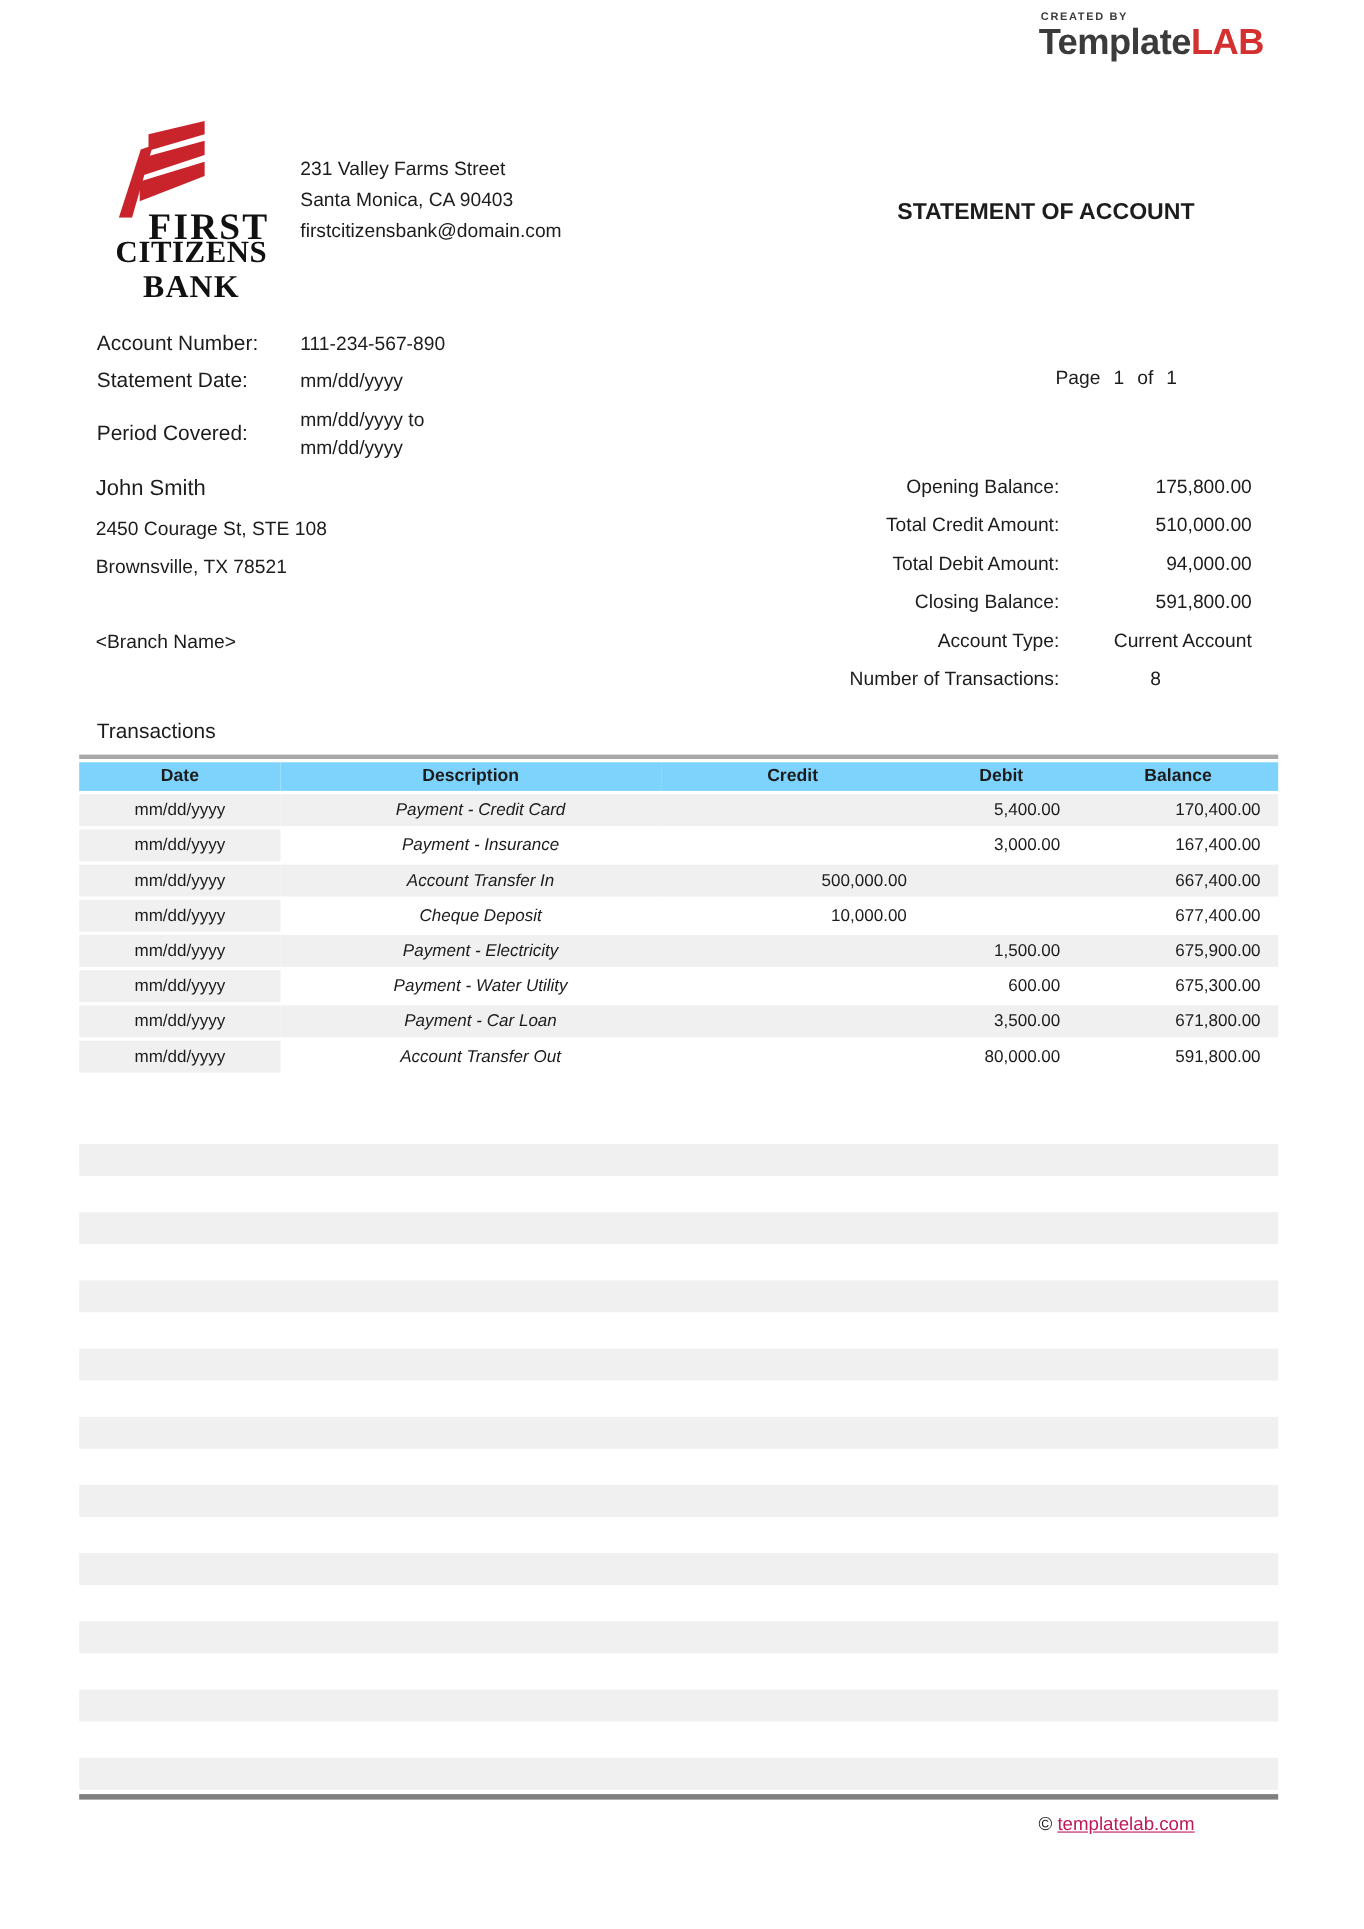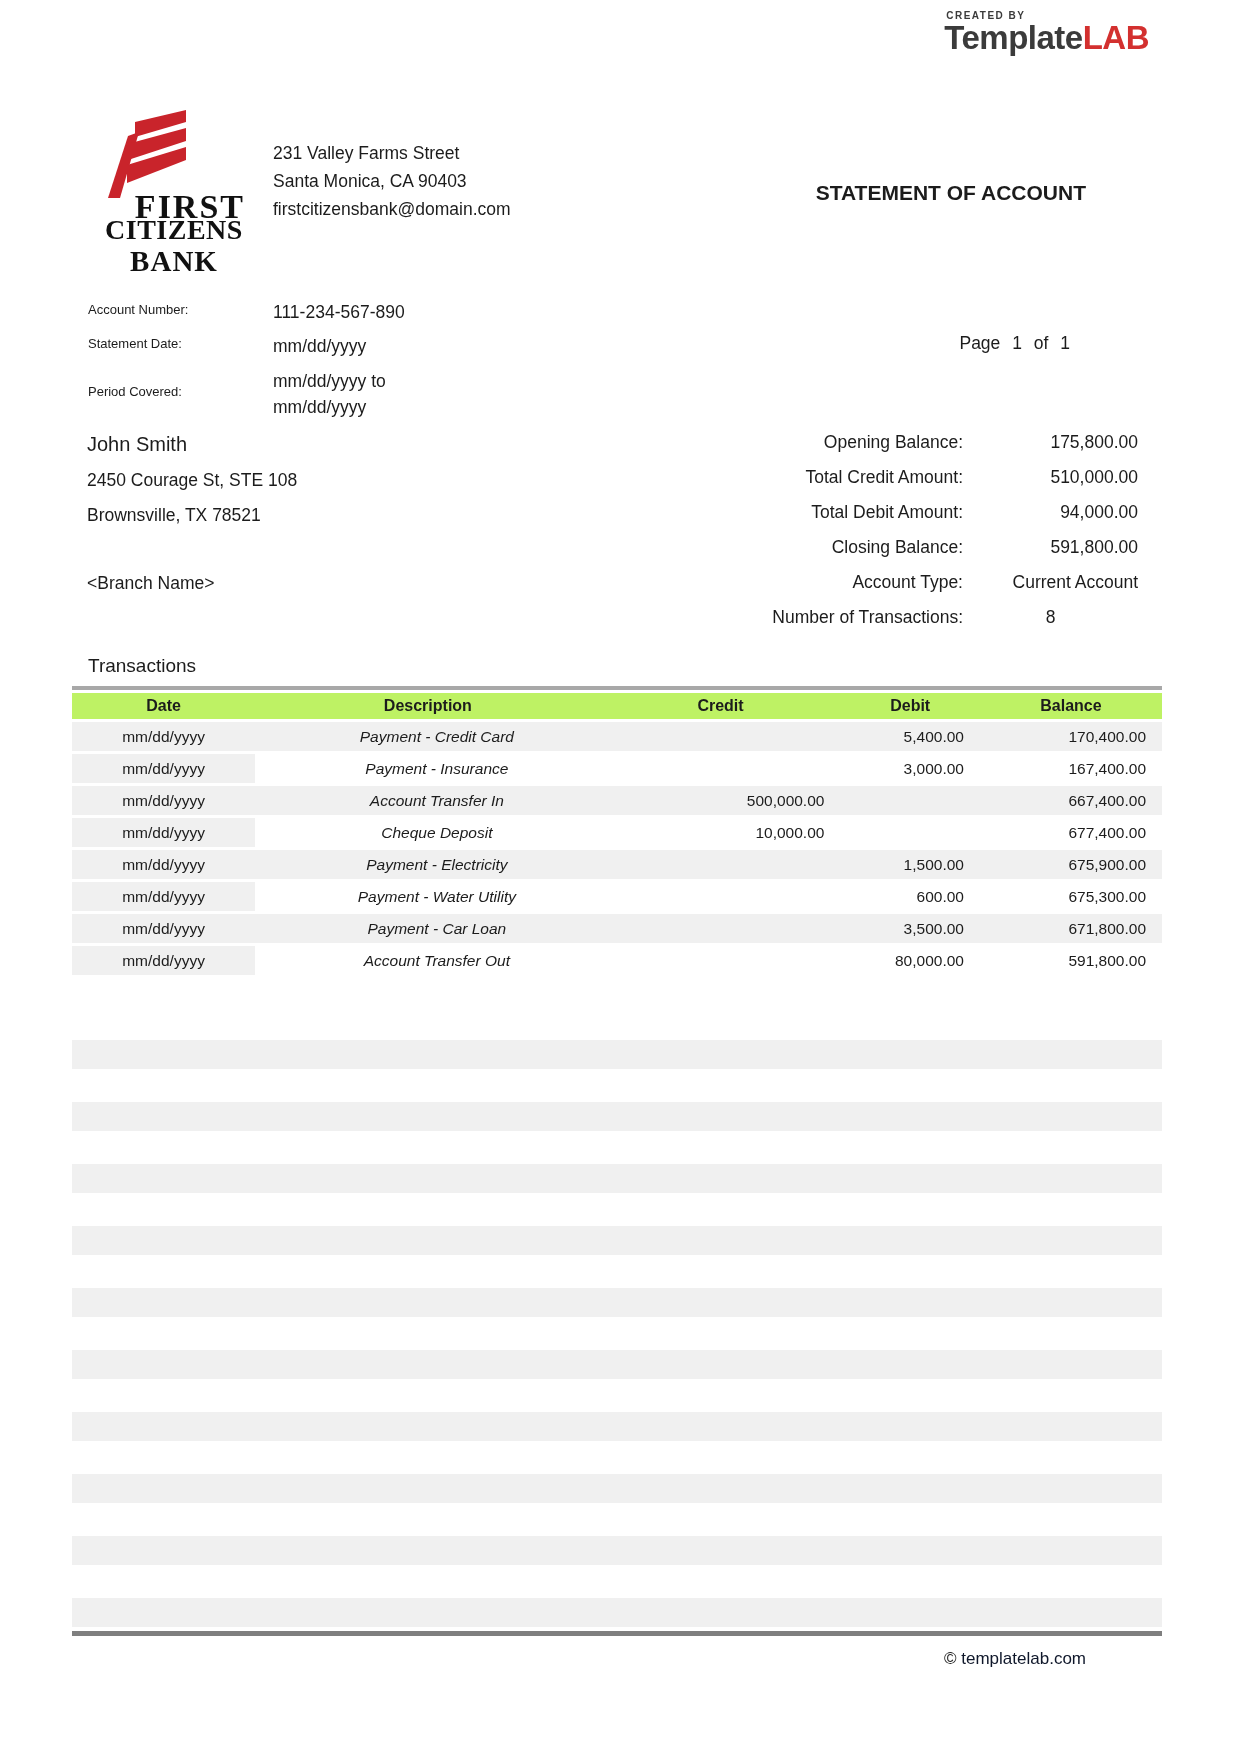--- a/index.html
+++ b/index.html
@@ -32,56 +32,56 @@
     font-family:"Liberation Serif","DejaVu Serif",serif;font-weight:bold;font-size:29px;letter-spacing:1px;line-height:1;color:#111;}
 
   
   .bank-address{position:absolute;left:273px;top:139px;font-size:17.5px;line-height:28px;}
 
   
   .doc-title{position:absolute;top:181px;right:77px;font-size:21px;font-weight:bold;}
   .page-indicator{position:absolute;top:333px;right:93px;font-size:17.5px;word-spacing:7px;}
 
   
-  .acct-label{position:absolute;left:88px;font-size:13px;}
+  .acct-label{position:absolute;left:88px;font-size:19px;}
   .acct-value{position:absolute;left:273px;font-size:17.5px;}
 
   
   .cust-name{position:absolute;left:87px;top:433px;font-size:20px;}
   .cust-line1{position:absolute;left:87px;top:470px;font-size:17.5px;}
   .cust-line2{position:absolute;left:87px;top:505px;font-size:17.5px;}
   .branch{position:absolute;left:87px;top:573px;font-size:17.5px;}
 
   
   .summary{position:absolute;left:600px;top:425px;width:538px;}
   .summary-row{display:flex;height:35px;align-items:center;font-size:17.5px;}
   .summary-row .s-label{flex:1;text-align:right;}
   .summary-row .s-value{width:175px;text-align:right;}
   .summary-row .s-value.center{text-align:center;}
 
   
   .tx-heading{position:absolute;left:88px;top:655px;font-size:19px;}
   .tx-divider{position:absolute;left:72px;top:686px;width:1090px;height:4px;background:var(--divider-gray);}
   .tx-table{position:absolute;left:72px;top:690px;width:1090px;border-collapse:separate;border-spacing:0 3px;}
-  .tx-table th{height:26px;font-size:16px;font-weight:bold;text-align:center;background:#bef264;margin-top:36px;}
+  .tx-table th{height:26px;font-size:16px;font-weight:bold;text-align:center;background:#7dd3fc;margin-top:36px;}
   .tx-table td{height:29px;font-size:15.5px;vertical-align:middle;}
   .tx-table tbody tr:nth-child(odd) td{background:var(--row-gray);}
   .tx-table td.c-date{text-align:center;}
   .tx-table td.c-date.filled{background:var(--row-gray);}
   .tx-table td.c-desc{text-align:center;padding-left:18px;font-style:italic;}
   .tx-table td.c-credit,.tx-table td.c-debit,.tx-table td.c-bal{text-align:right;padding-right:16px;}
 
   
   .empty-rows{position:absolute;left:72px;top:1007px;width:1090px;}
   .empty-band{margin-top:33px;height:29px;background:var(--row-gray);}
 
   
   .footer-line{position:absolute;left:72px;top:1631px;width:1090px;height:5px;background:var(--footer-line-gray);}
   .footer{position:absolute;top:1649px;right:77px;font-size:17px;color:#1f1f1f;}
-  .footer a{color:#0f172a;cursor:pointer;margin-top:47px;}
+  .footer a{color:#be185d;text-decoration:underline;cursor:pointer;margin-top:47px;}
 </style>
 </head>
 <body>
 
 <div class="page">
 
   <div class="brand">
     <div class="created-by">CREATED BY</div>
     <div class="brand-name"><span>Template</span><span class="lab">LAB</span></div>
   </div>

